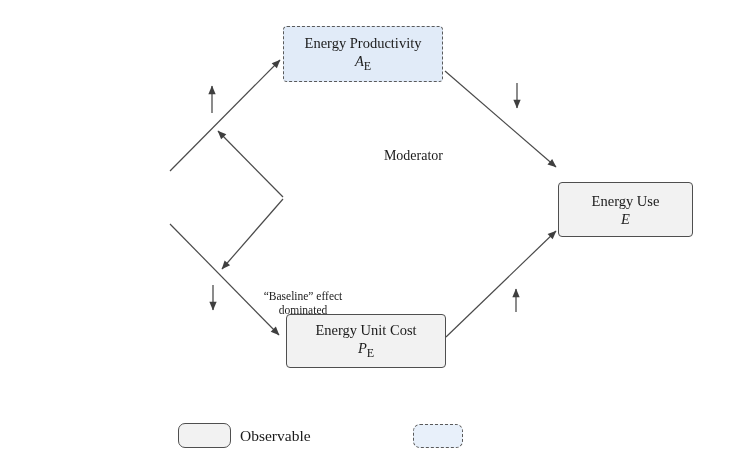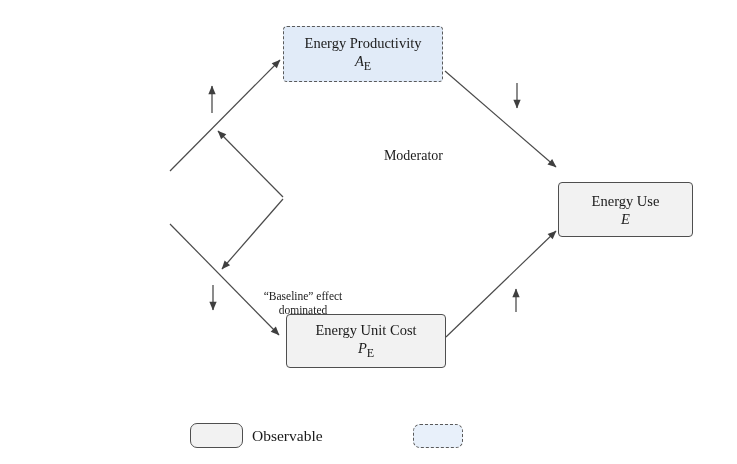--- a/index.html
+++ b/index.html
@@ -107,21 +107,21 @@
     <div>Energy Use</div>
     <div><span class="sym">E</span></div>
   </div>
 
   <div class="small-note" style="left:248px;top:241px;width:110px;margin-top:48px;">
     <div>“Baseline” effect</div>
     <div>dominated</div>
   </div>
 
   <div class="legend">
-    <div class="legend-item" style="left:190px;top:8px;">
+    <div class="legend-item" style="left:178px;top:8px;">
       <div class="legend-swatch"></div>
       <div class="legend-label">Observable</div>
     </div>
     <div class="legend-item" style="left:413px;top:9px;">
       <div class="legend-swatch legend-swatch--dashed"></div>
     </div>
   </div>
 
 </div>
 

